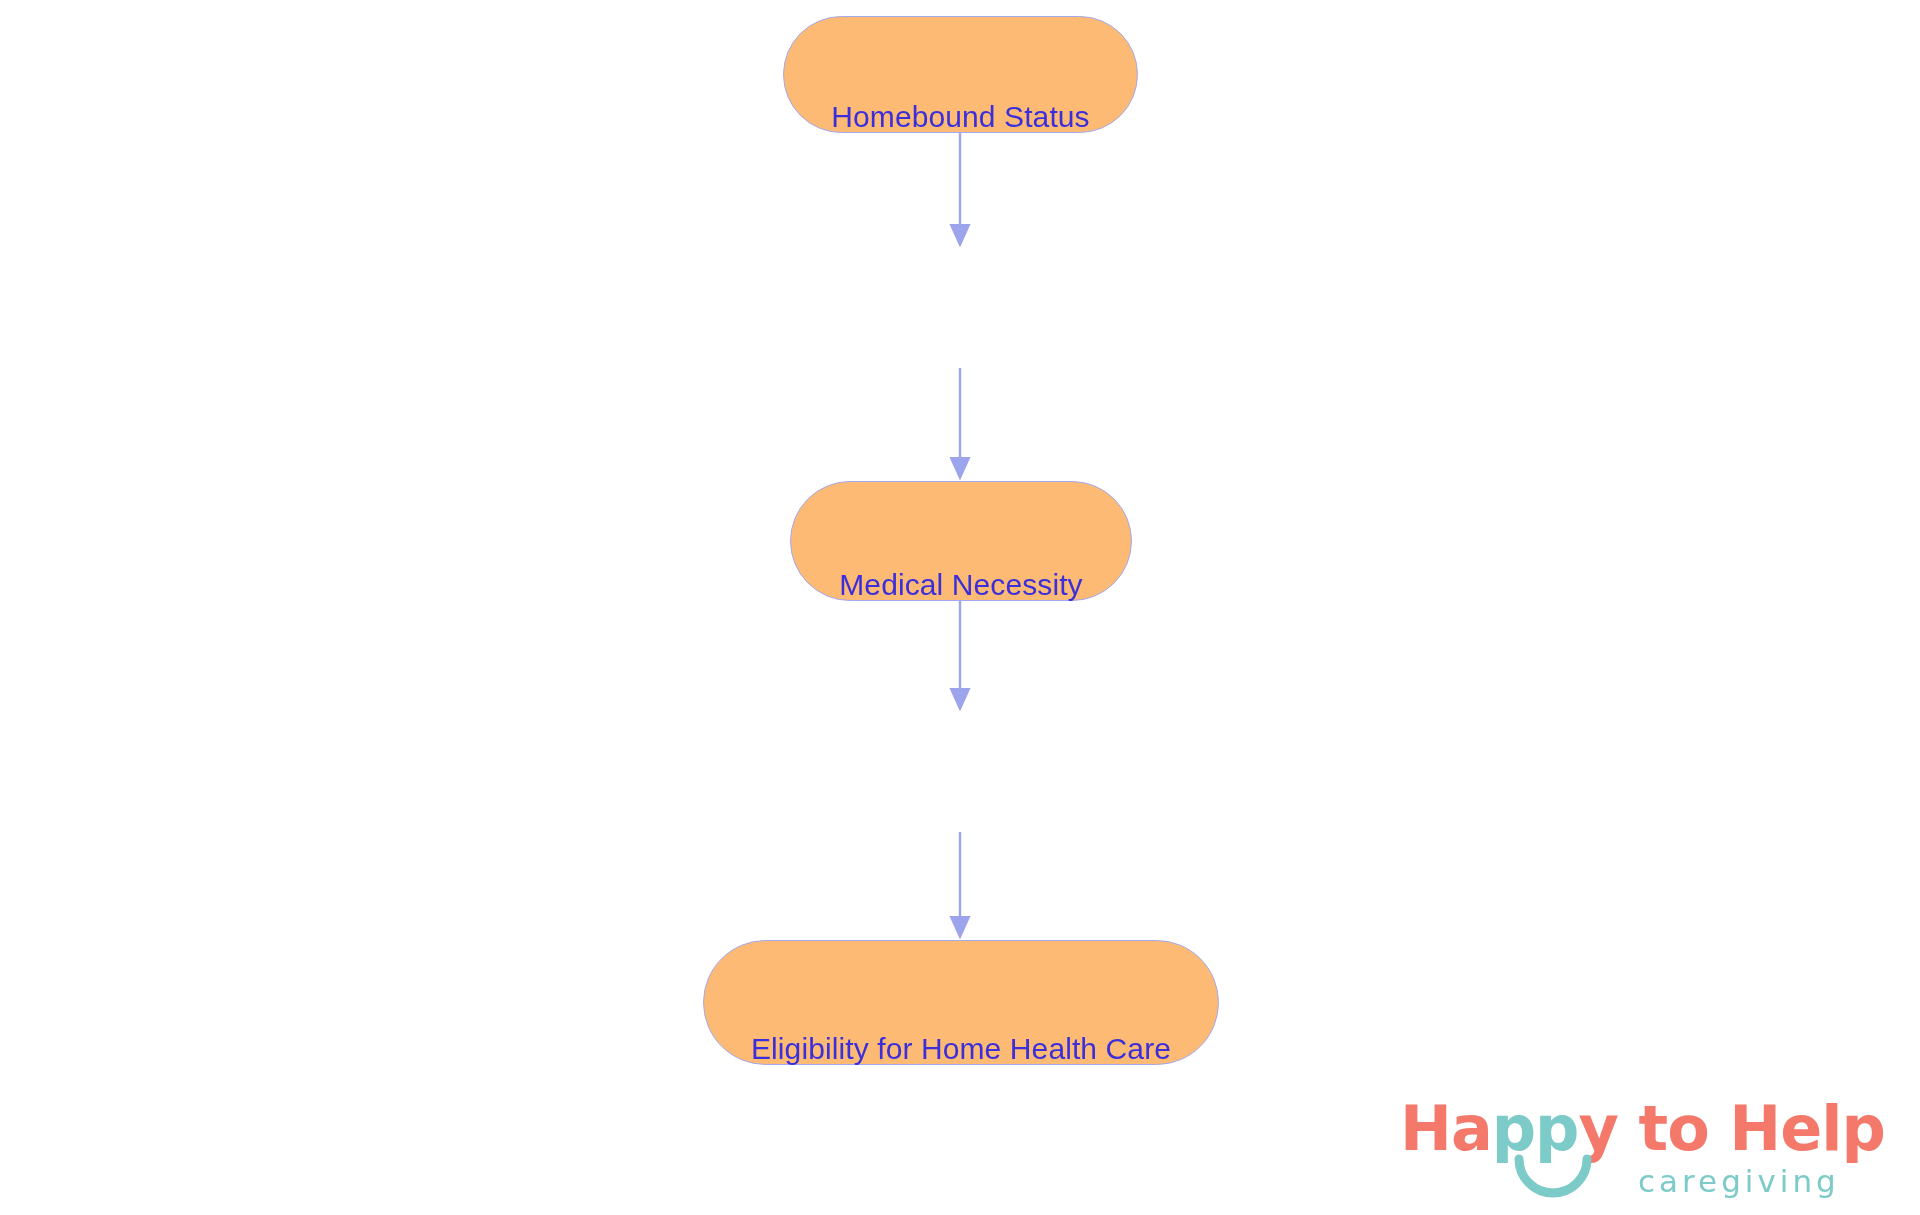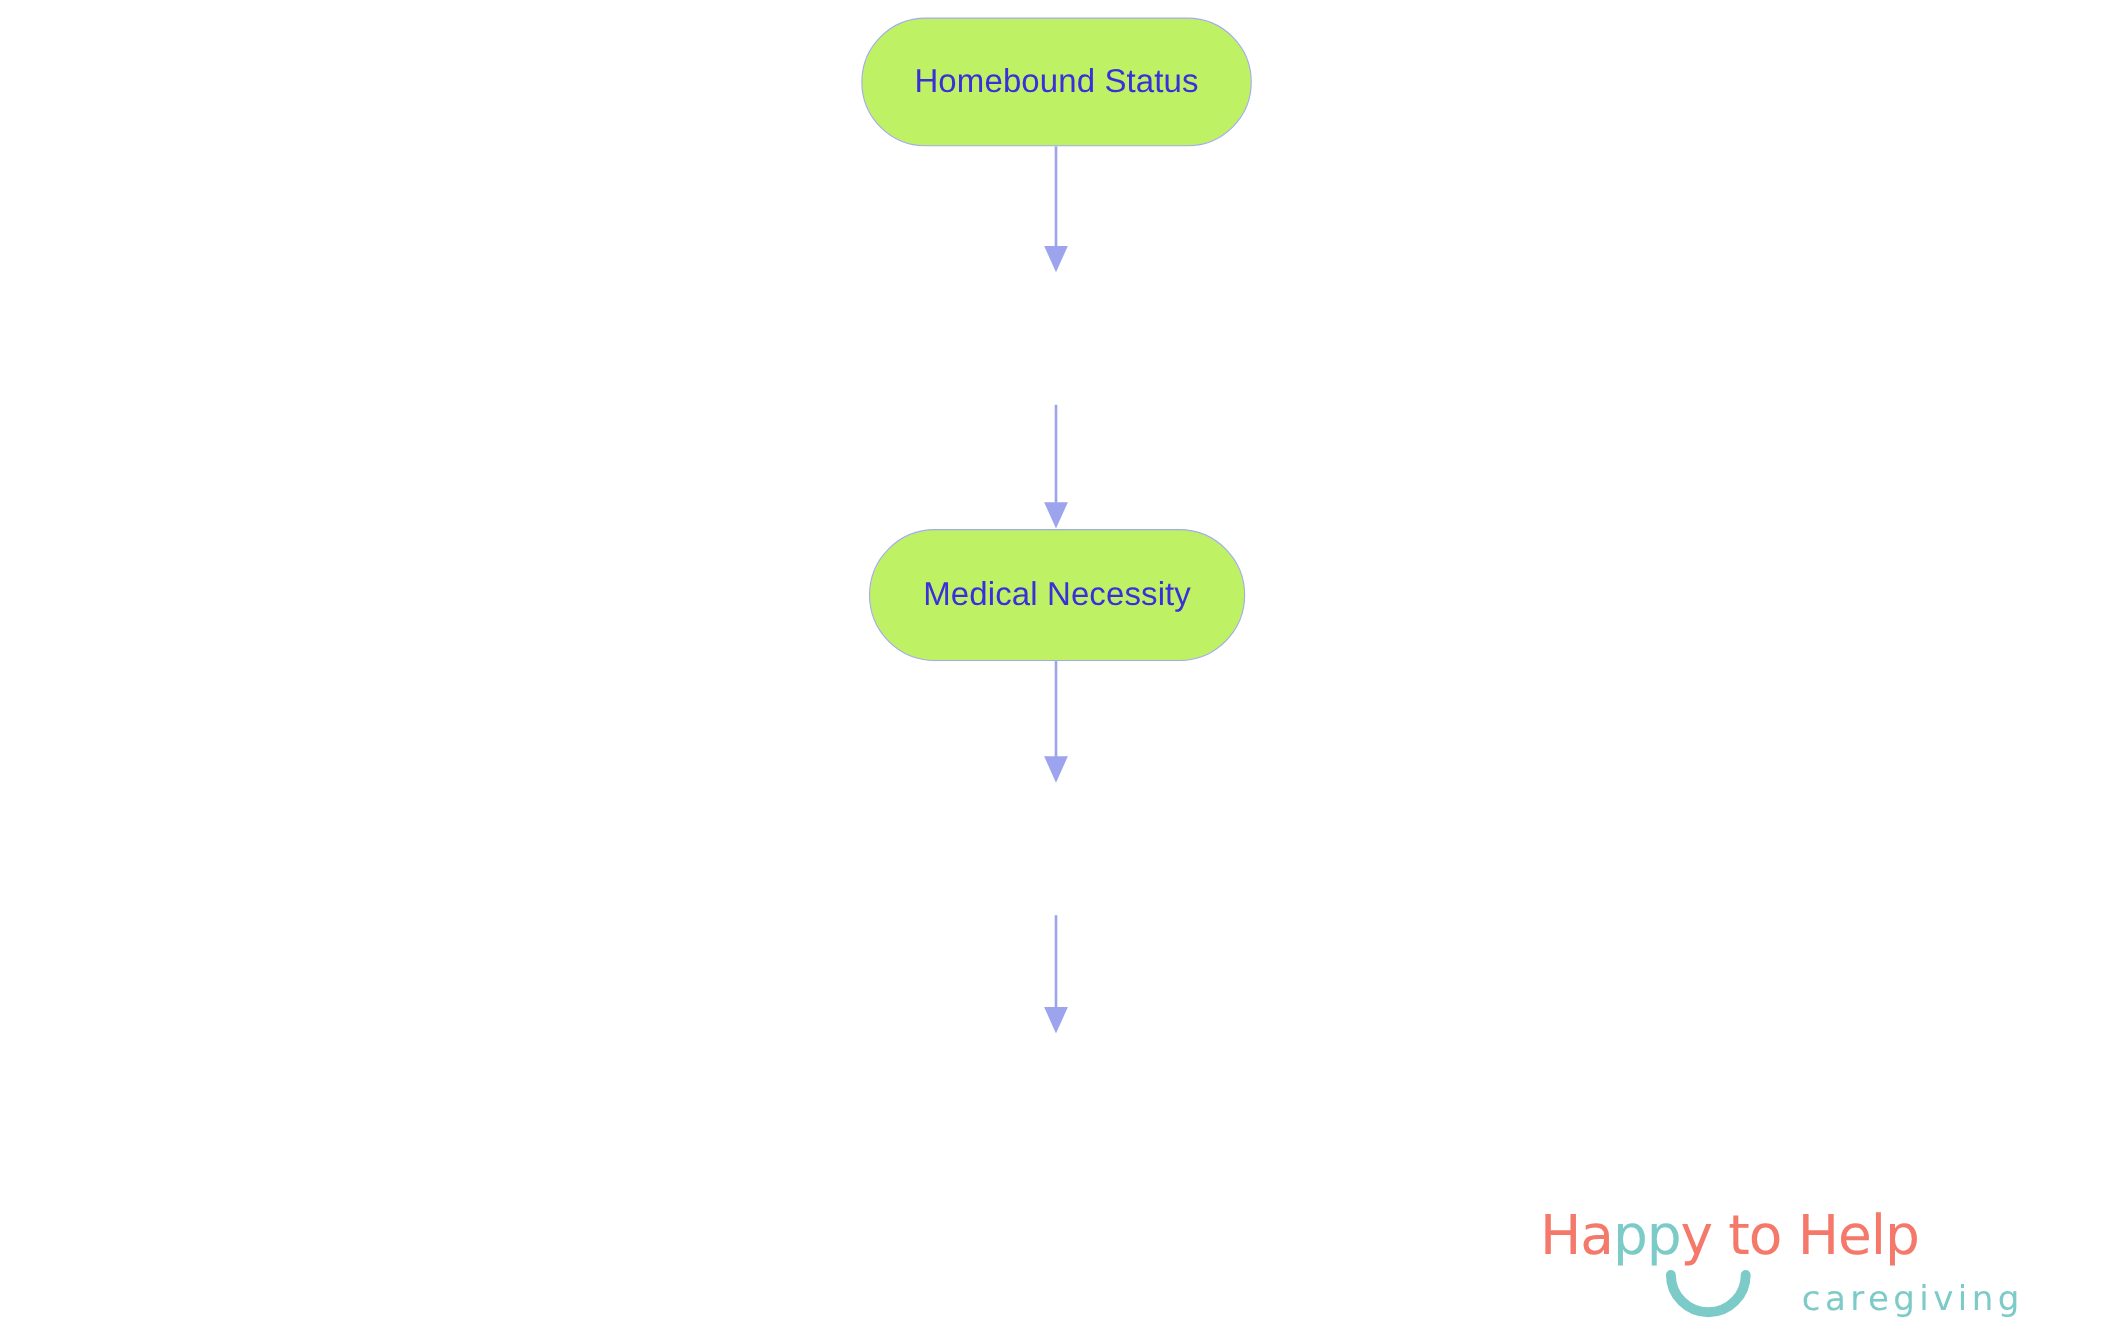--- a/index.html
+++ b/index.html
@@ -20,25 +20,25 @@
     left: 0;
     top: 0;
     width: 1920px;
     height: 1215px;
   }
 
   
   .node {
     position: absolute;
     box-sizing: border-box;
-    background: #bef264;
+    background: #fdba74;
     border: 1.6px solid #a3a9ee;
     border-radius: 999px;
     display: flex;
-    align-items: center;
+    align-items: flex-end;
     justify-content: center;
     color: #3b2fdb;
     font-family: "Liberation Sans", sans-serif;
     font-size: 30px;
     font-weight: 400;
     letter-spacing: 0.1px;
     white-space: nowrap;
     line-height: 1;
   }
 
@@ -64,22 +64,22 @@
     left: 1400px;
     top: 1098px;
     width: 500px;
     height: 110px;
   }
   .logo-wordmark {
     position: absolute;
     left: 0;
     top: 0;
     font-family: "DejaVu Sans", sans-serif;
-    font-size: 50px;
-    font-weight: normal;
+    font-size: 62px;
+    font-weight: bold;
     letter-spacing: -1px;
     line-height: 1;
     white-space: nowrap;
   }
   .logo-coral { color: #f4796b; }
   .logo-teal  { color: #7ccbc8; }
   .logo-sub {
     position: absolute;
     left: 238px;
     top: 68px;
@@ -128,20 +128,23 @@
   <div class="node node-1">
     <span>Homebound Status</span>
   </div>
 
 
   <div class="node node-3">
     <span>Medical Necessity</span>
   </div>
 
 
+  <div class="node node-5">
+    <span>Eligibility for Home Health Care</span>
+  </div>
 
   <div id="logo">
     <div class="logo-wordmark"><span class="logo-coral">Ha</span><span class="logo-teal">pp</span><span class="logo-coral">y to Help</span></div>
 
     <svg id="smile-svg" viewBox="0 0 80 56" xmlns="http://www.w3.org/2000/svg">
       <path d="M6 6 A 34 34 0 0 0 74 6" fill="none" stroke="#7ccbc8" stroke-width="9" stroke-linecap="round"></path>
     </svg>
 
     <div class="logo-sub">caregiving</div>
   </div>

